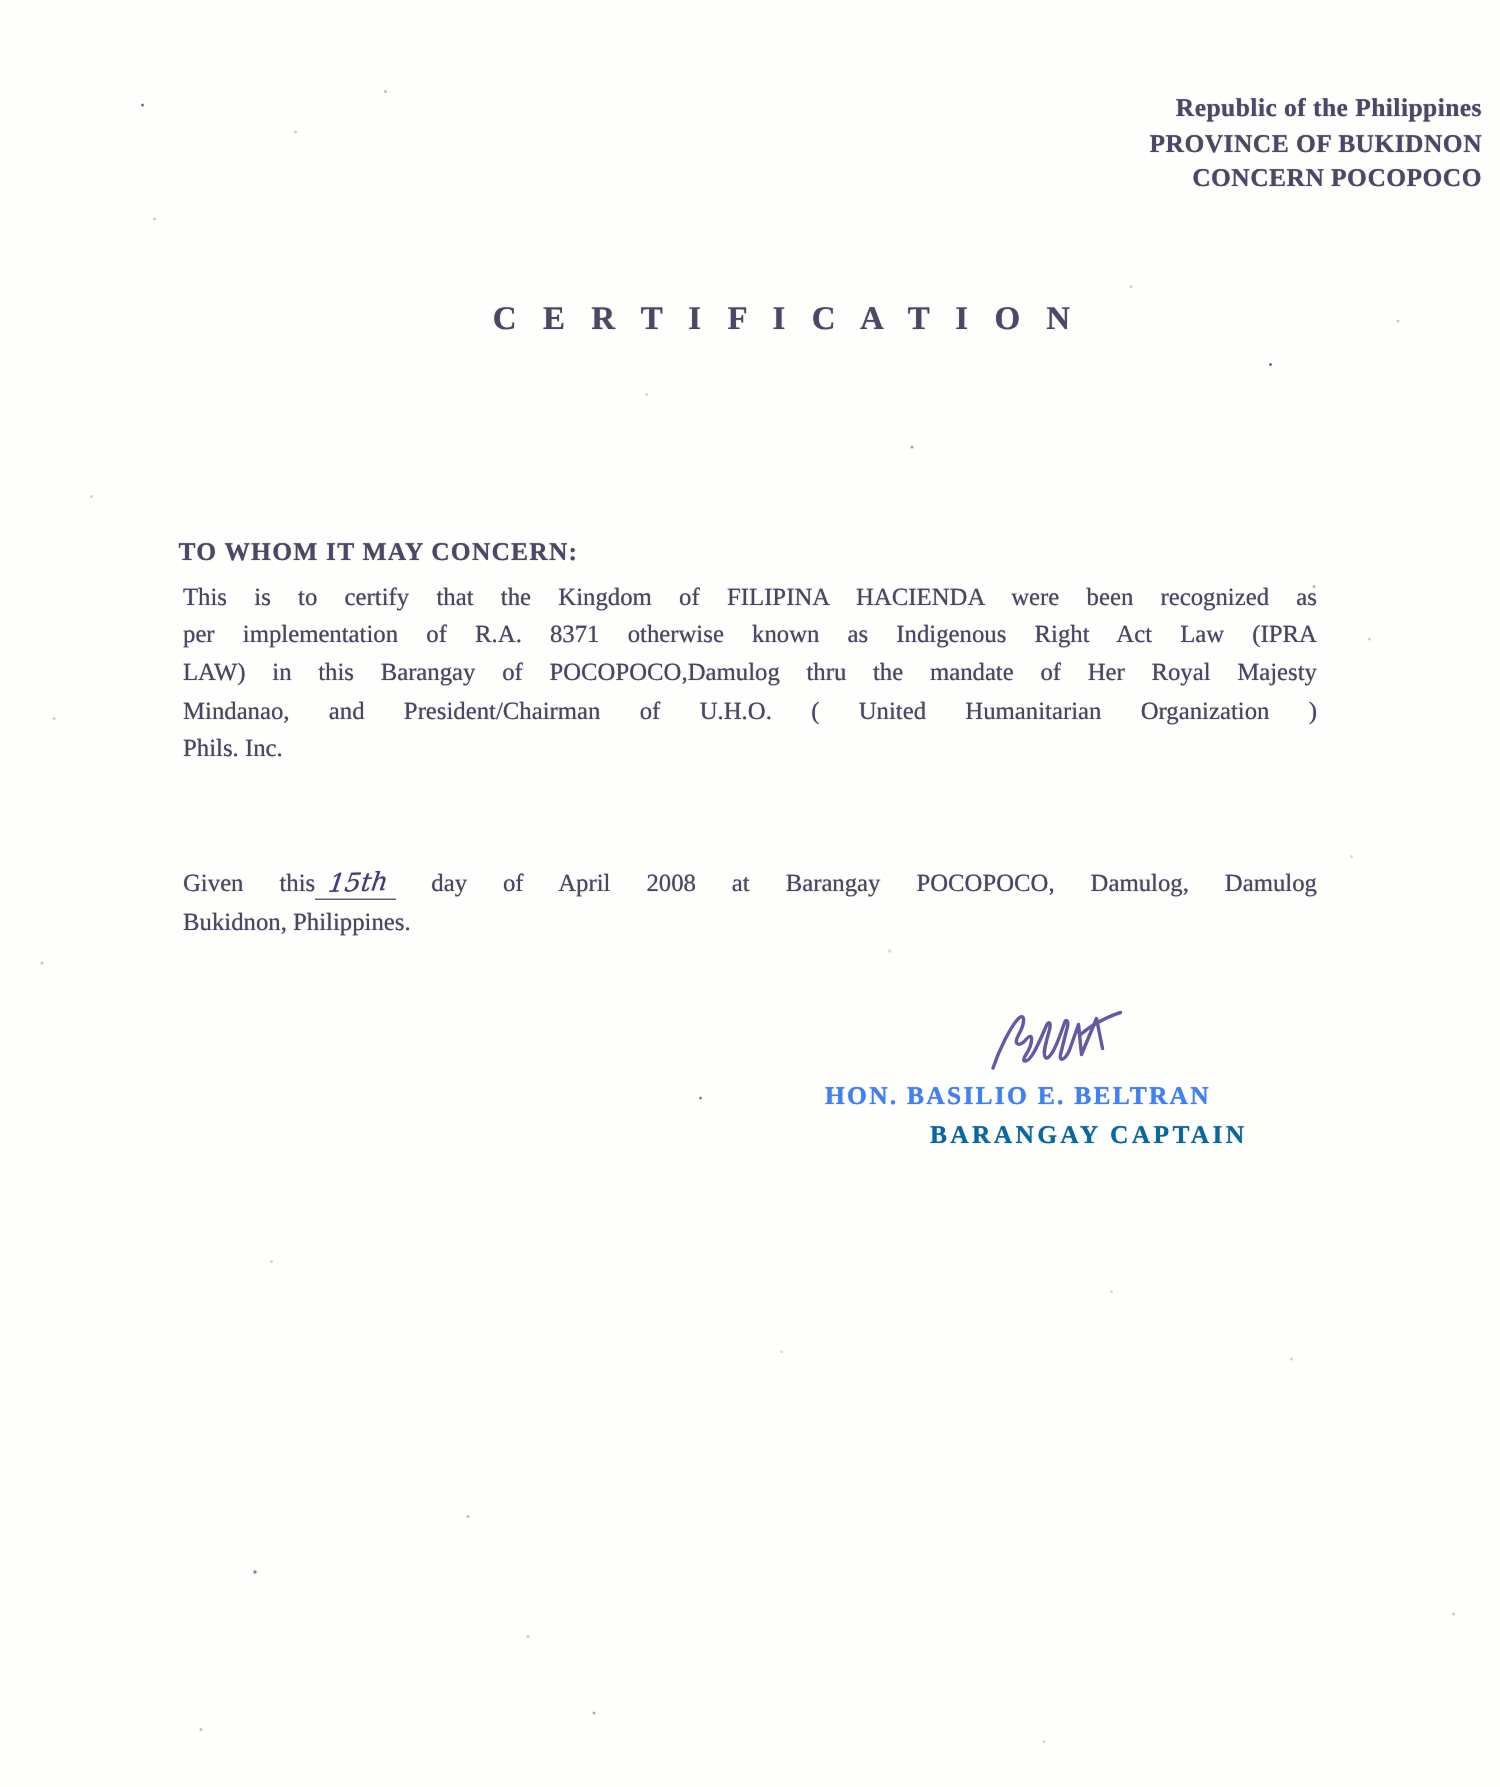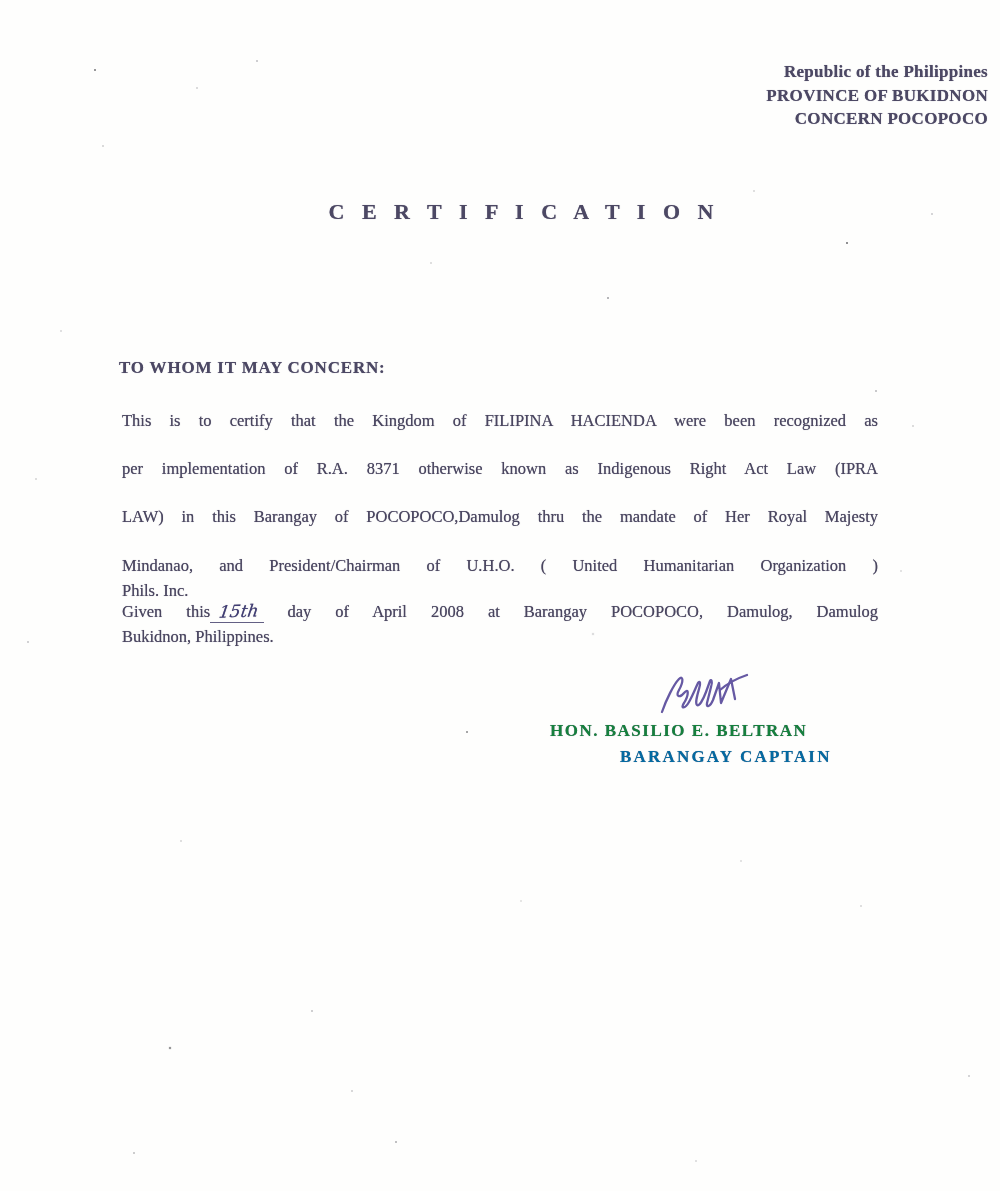--- a/index.html
+++ b/index.html
@@ -73,41 +73,41 @@
     margin-top: 36px;
   }
   .body-para {
     position: absolute; top: 385px; left: 122px; width: 756px;
     font-size: 16.5px; line-height: 25.2px;
   }
   .date-para {
     position: absolute; top: 576px; left: 122px; width: 756px;
     font-size: 16.5px; line-height: 25.2px;
   }
-  .jline { text-align: justify; text-align-last: justify; margin-top: 23px; }
+  .jline { text-align: justify; text-align-last: justify; }
   .lastline { text-align: center; text-align-last: left; }
 
   .hand-wrap {
     border-bottom: 1.3px solid rgba(72, 68, 110, 0.85);
     padding: 0 5px 1px 9px;
   }
   .hand {
     display: inline-block;
     font-family: "DejaVu Serif", serif;
     font-style: italic;
     font-size: 17px;
     color: #413e75;
     transform: skewX(-10deg) rotate(-2deg);
   }
 
   .sig-svg { position: absolute; left: 650px; top: 672px; }
   .sig-name {
     position: absolute; left: 550px; top: 721px;
     font-size: 17px; font-weight: 600; letter-spacing: 1.5px;
-    color: #15803d;
+    color: #3b82f6;
   }
   .sig-title {
     position: absolute; left: 620px; top: 747px;
     font-size: 17px; font-weight: 700; letter-spacing: 2.2px;
     color: #0369a1;
   }
 </style>
 </head>
 <body>
 

